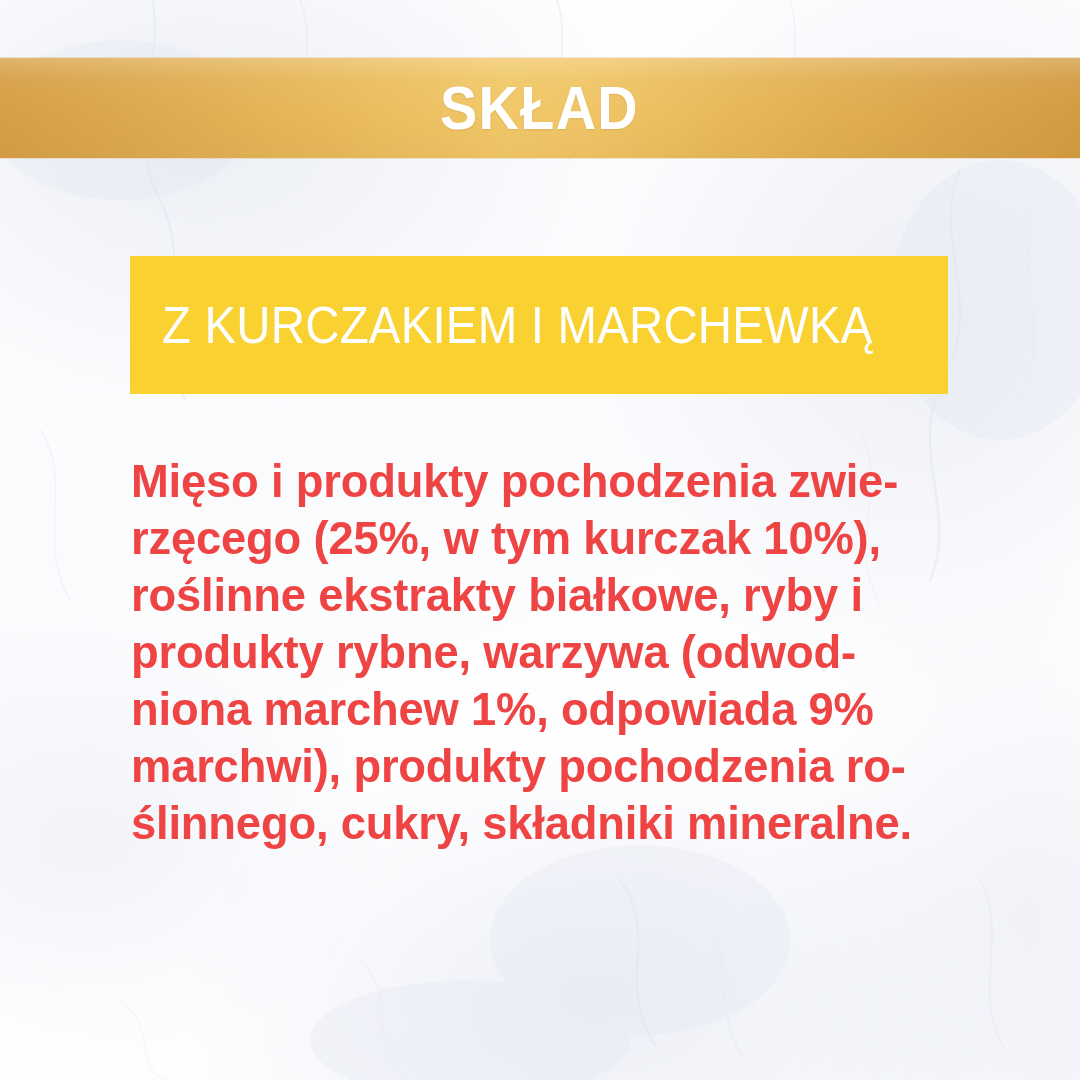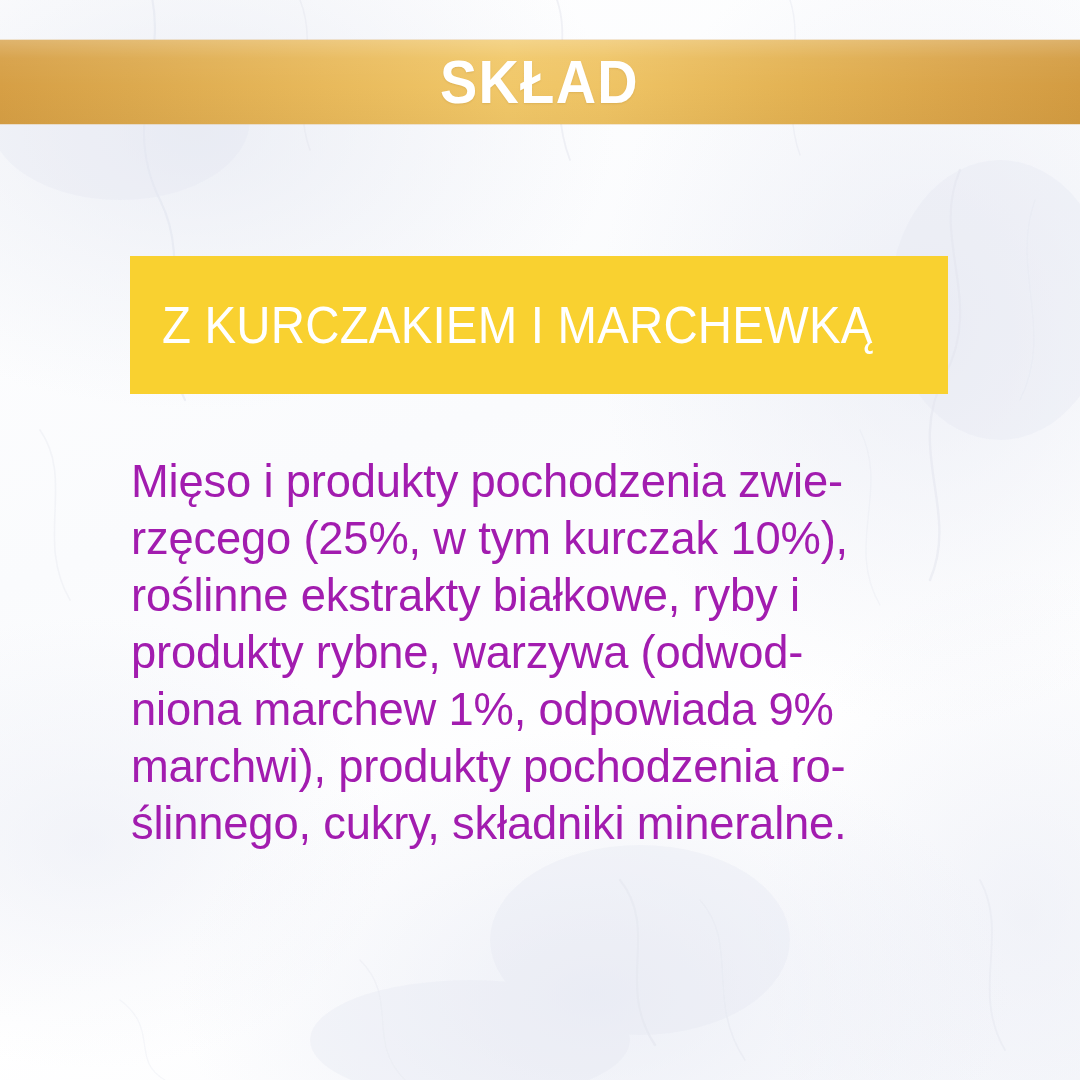--- a/index.html
+++ b/index.html
@@ -38,23 +38,23 @@
     position: absolute;
     inset: 0;
     opacity: 0.85;
   }
   .marble-veins svg { display: block; width: 100%; height: 100%; }
 
   
   .gold-banner {
     position: absolute;
     left: 0;
-    top: 40px;
+    top: 58px;
     width: 1080px;
-    height: 84px;
+    height: 100px;
     background: linear-gradient(90deg,
                 #d69f45 0%,
                 #dca94e 12%,
                 #e8b95b 30%,
                 #f1c869 47%,
                 #efc465 56%,
                 #e3b253 74%,
                 #d9a349 90%,
                 #d39c42 100%);
     box-shadow: 0 0 0 1px rgba(215,160,70,0.25);
@@ -110,24 +110,24 @@
     transform-origin: left center;
     font-family: "Liberation Sans", sans-serif;
   }
 
   
   .ingredients {
     position: absolute;
     left: 131px;
     top: 452px;
     width: 830px;
-    color: #a21caf;
+    color: #ef4444;
     font-size: 47px;
     line-height: 57px;
-    font-weight: 400;
+    font-weight: 700;
     letter-spacing: -0.2px;
     font-family: "Liberation Sans", sans-serif;
   }
   .ingredients .ln {
     display: block;
     white-space: nowrap;
     transform: scaleX(0.965);
     transform-origin: left center;
   }
 </style>

